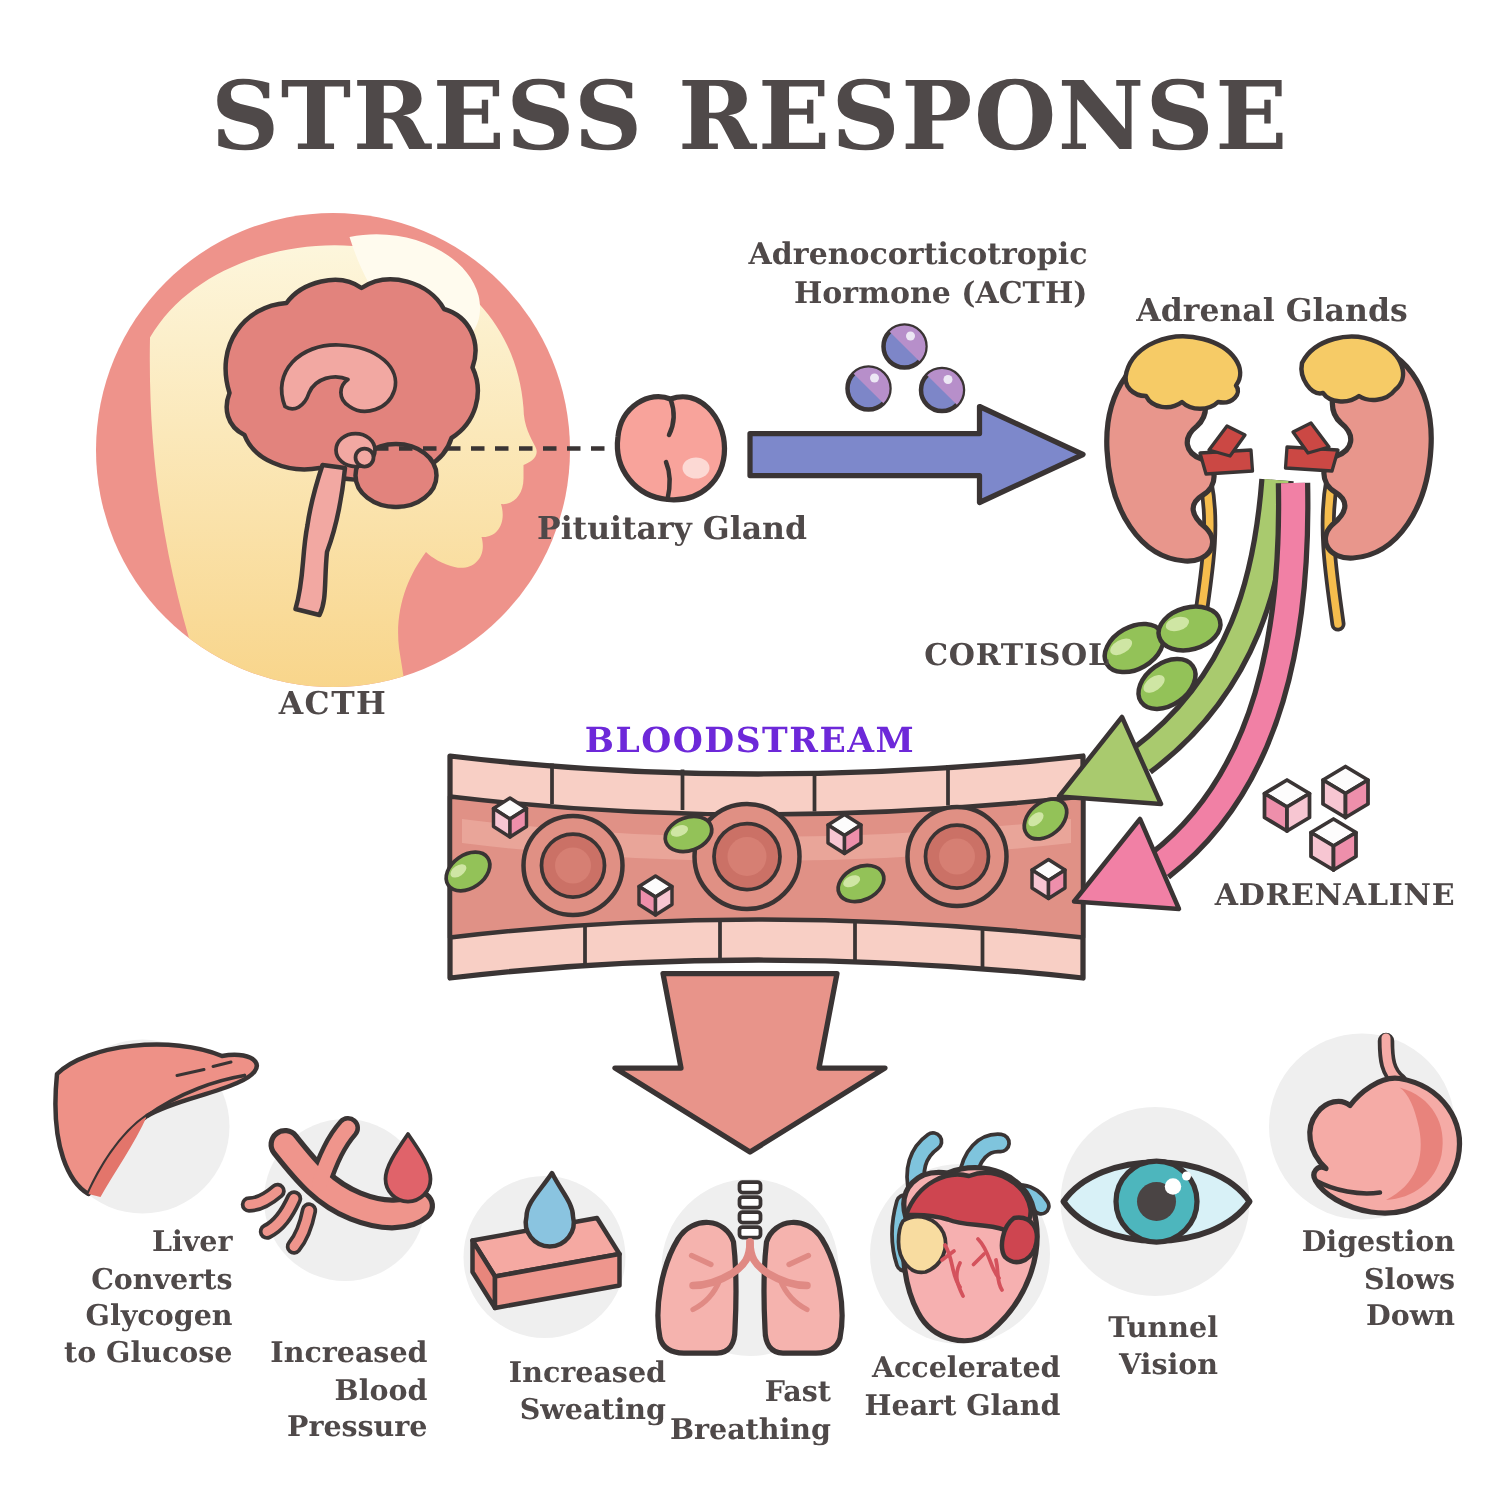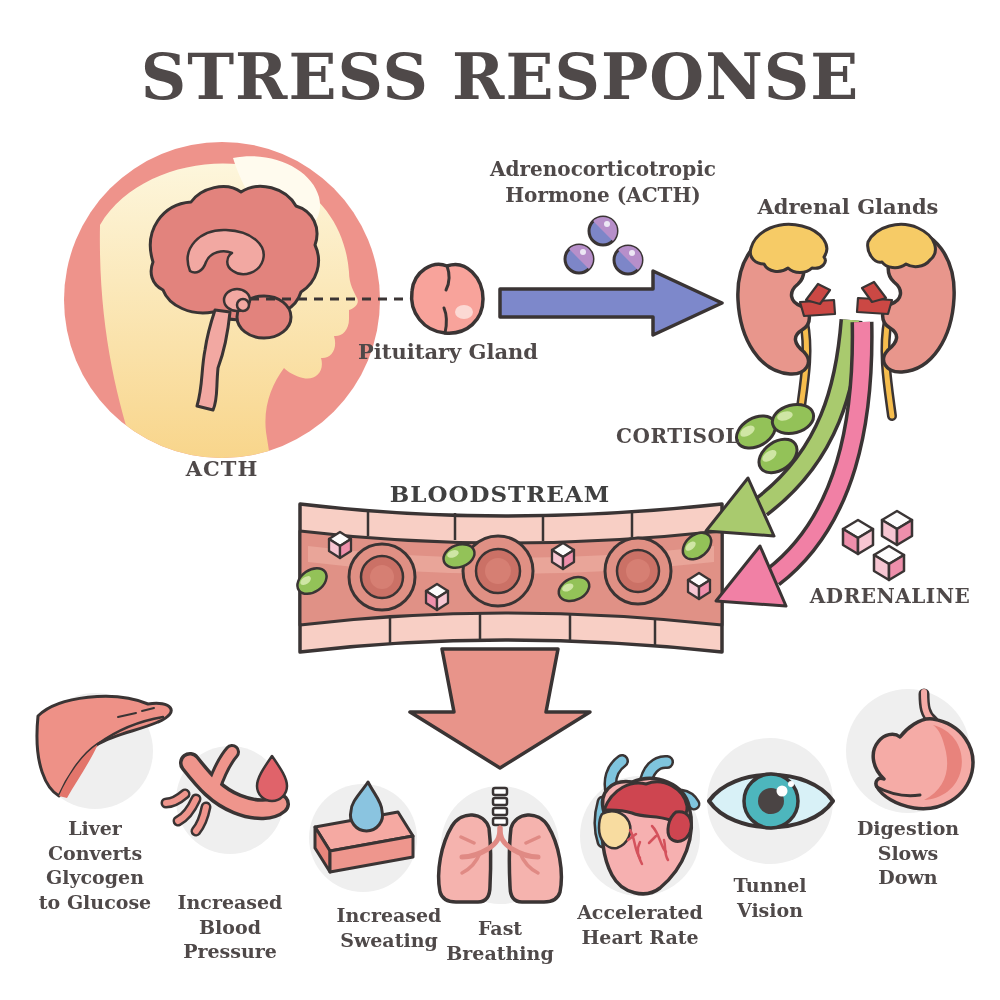--- a/index.html
+++ b/index.html
@@ -6,29 +6,29 @@
   .canvas{
     position:relative;width:1000px;height:1000px;background:#ffffff;overflow:hidden;
     font-family:"DejaVu Serif","Liberation Serif",serif;
   }
   .art{position:absolute;left:0;top:0;}
   .title{
     position:absolute;left:0;right:0;top:40px;text-align:center;
     font-size:63px;font-weight:700;color:#4f4949;letter-spacing:1px;
   }
   .label{
-    position:absolute;transform:translateX(-50%);text-align:center;
+    position:absolute;transform:translateX(-50%);text-align:right;
     font-weight:700;color:#4f4949;line-height:1.3;
   }
   .lbl-acth{left:603px;top:156px;width:244px;font-size:20px;}
   .lbl-pituitary{left:448px;top:338px;font-size:21px;white-space:nowrap;}
   .lbl-brain{left:222px;top:455px;font-size:21px;letter-spacing:1px;}
   .lbl-adrenal{left:848px;top:193px;font-size:21px;white-space:nowrap;}
   .lbl-cortisol{left:678px;top:423px;font-size:20px;letter-spacing:.5px;}
-  .lbl-bloodstream{left:500px;top:479px;font-size:23px;color:#404040;letter-spacing:1px;}
+  .lbl-bloodstream{left:500px;top:479px;font-size:23px;color:#6d28d9;letter-spacing:1px;}
   .lbl-adrenaline{left:890px;top:583px;font-size:20px;letter-spacing:.5px;}
   .lbl-effect{font-size:19px;}
   .lbl-liver{left:95px;top:816px;width:120px;}
   .lbl-bp{left:230px;top:870px;width:110px;margin-top:20px;}
   .lbl-sweat{left:363px;top:903px;width:110px;margin-left:26px;}
   .lbl-breath{left:500px;top:916px;width:108px;}
   .lbl-heart{left:640px;top:900px;width:134px;}
   .lbl-vision{left:770px;top:873px;width:84px;}
   .lbl-digest{left:908px;top:816px;width:124px;}
 </style>
@@ -360,17 +360,17 @@
   <div class="label lbl-brain">ACTH</div>
   <div class="label lbl-adrenal">Adrenal Glands</div>
   <div class="label lbl-cortisol">CORTISOL</div>
   <div class="label lbl-bloodstream">BLOODSTREAM</div>
   <div class="label lbl-effect lbl-liver">Liver Converts Glycogen to Glucose</div>
 
   <div class="label lbl-adrenaline">ADRENALINE</div>
   <div class="label lbl-effect lbl-bp">Increased Blood Pressure</div>
   <div class="label lbl-effect lbl-sweat">Increased Sweating</div>
   <div class="label lbl-effect lbl-breath">Fast Breathing</div>
-  <div class="label lbl-effect lbl-heart">Accelerated Heart Rate</div>
+  <div class="label lbl-effect lbl-heart">Accelerated Heart Gland</div>
   <div class="label lbl-effect lbl-vision">Tunnel Vision</div>
   <div class="label lbl-effect lbl-digest">Digestion Slows Down</div>
 
 </div>
 
 </body></html>

